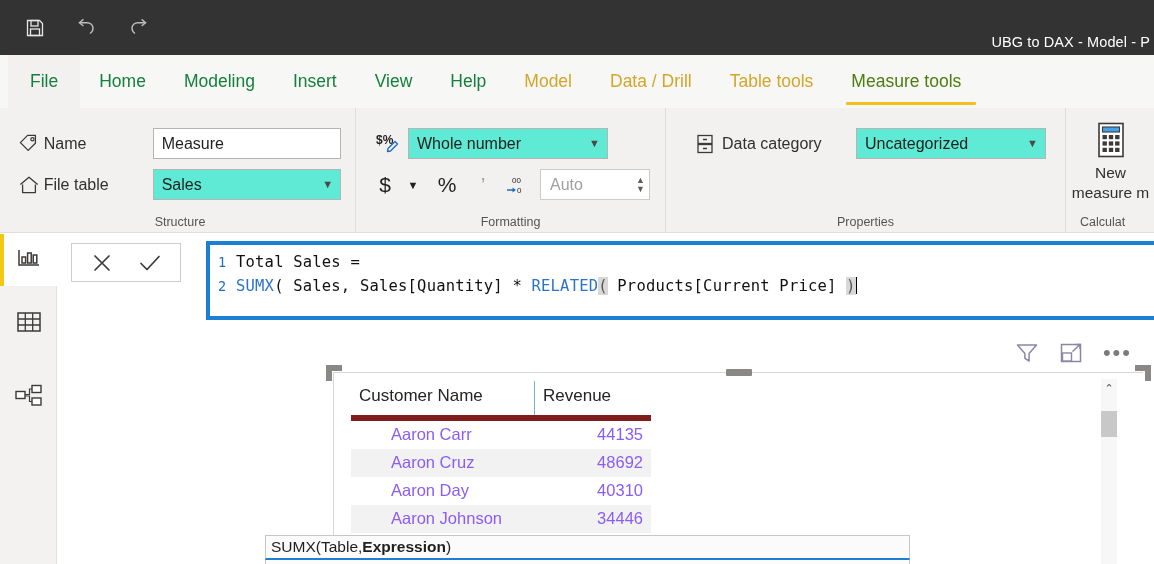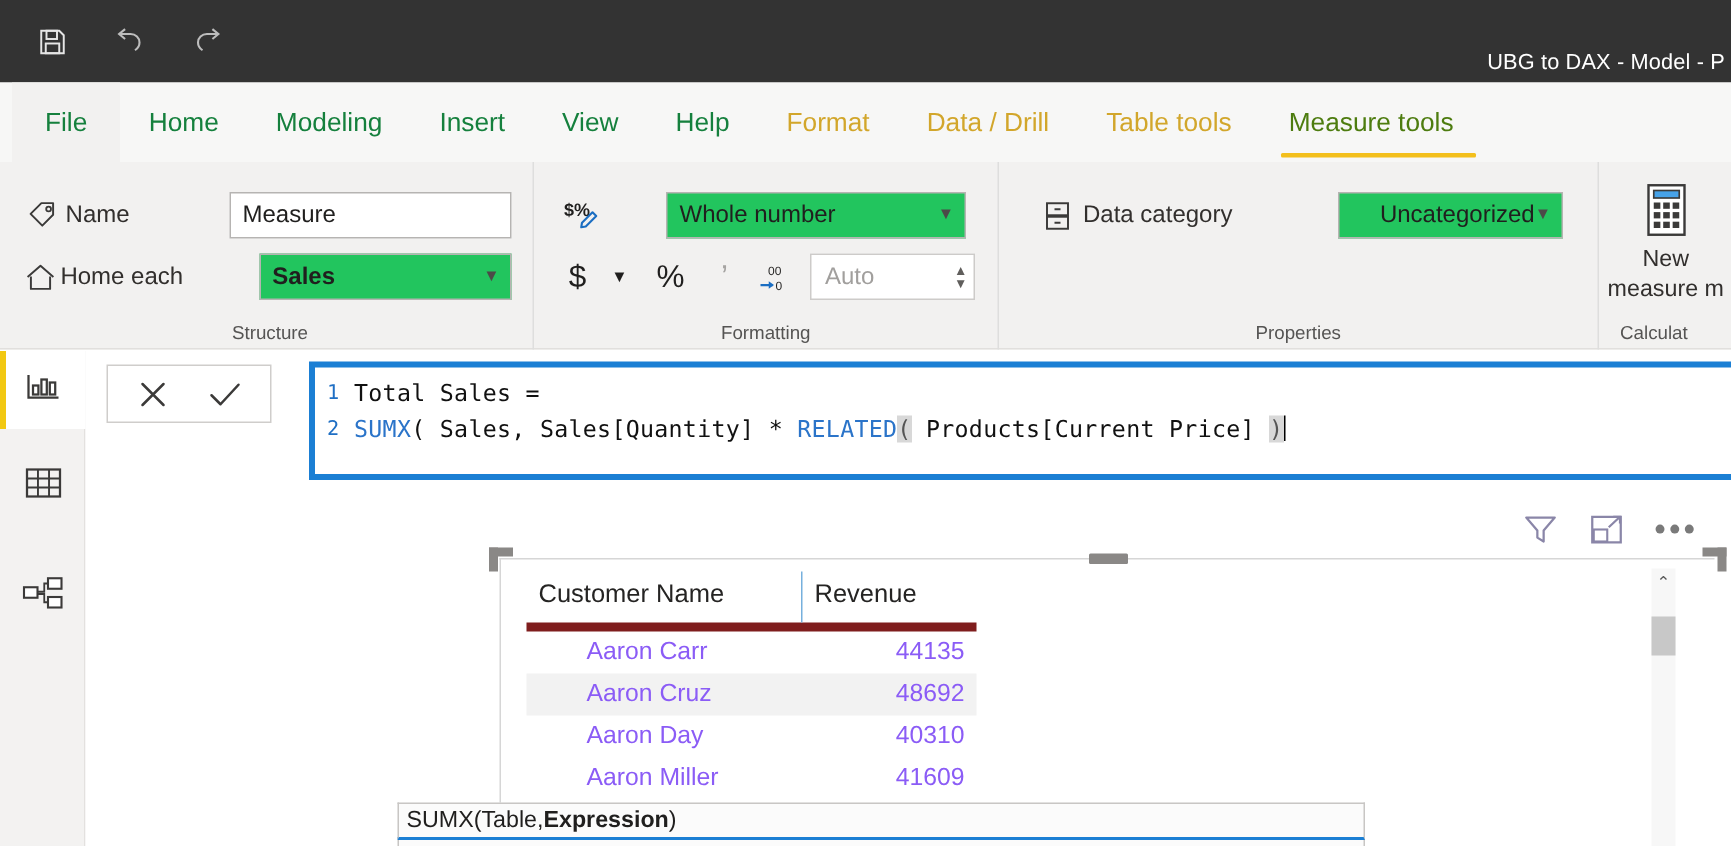--- a/index.html
+++ b/index.html
@@ -66,23 +66,23 @@
 
   .field-label { font-size: 16px; color: #322f2d; white-space: nowrap; }
   .ico { display: inline-flex; align-items: center; justify-content: center; }
 
   .txtbox {
     background: #fff; border: 1px solid #b6b4b2; height: 31px;
     display: flex; align-items: center; padding: 0 8px;
     font-size: 16px; color: #201f1e;
   }
   .combo {
-    background: #22c55e; border: 1px solid #b6b4b2; height: 31px;
+    background: #5eead4; border: 1px solid #b6b4b2; height: 31px;
     display: flex; align-items: center; justify-content: space-between;
-    padding: 0 7px 0 8px; font-size: 16px; color: #201f1e; cursor: pointer; margin-left: 36px;
+    padding: 0 7px 0 8px; font-size: 16px; color: #201f1e; cursor: pointer;
   }
   .chev { font-size: 11px; color: #4c4a48; line-height: 1; }
 
   .fmt-btn {
     height: 30px; min-width: 26px; display: flex; align-items: center; justify-content: center;
     font-size: 21px; color: #201f1e; cursor: pointer; padding: 0 3px;
   }
   .fmt-btn.dim { color: #a6a4a2; }
   .spin {
     width: 110px; height: 31px; border: 1px solid #cdcbc9; background: #fff;
@@ -216,21 +216,21 @@
   </div>
 
   <div class="tabstrip">
     <div class="tabs">
       <div class="tab file">File</div>
       <div class="tab">Home</div>
       <div class="tab">Modeling</div>
       <div class="tab">Insert</div>
       <div class="tab">View</div>
       <div class="tab">Help</div>
-      <div class="tab ctx">Format</div>
+      <div class="tab ctx">Model</div>
       <div class="tab ctx">Data / Drill</div>
       <div class="tab ctx">Table tools</div>
       <div class="tab active">Measure tools</div>
     </div>
   </div>
 
   <div class="ribbon">
 
     <div class="group" style="width:355px;">
       <div class="group-body">
@@ -244,22 +244,22 @@
           <span class="field-label" style="width:110px;">Name</span>
           <span class="txtbox" style="width:190px;">Measure</span>
         </div>
         <div class="row">
           <span class="ico" style="width:30px;">
             <svg width="22" height="22" viewBox="0 0 22 22">
               <path d="M2.4 10.6L11 3.2l8.6 7.4" fill="none" stroke="#3b3a39" stroke-width="1.3" stroke-linejoin="round"></path>
               <path d="M4.6 10.4v8.2h12.8v-8.2" fill="none" stroke="#3b3a39" stroke-width="1.3" stroke-linejoin="round"></path>
             </svg>
           </span>
-          <span class="field-label" style="width:110px;">Home each</span>
-          <span class="combo" style="width:190px;font-weight:bold;">
+          <span class="field-label" style="width:110px;">File table</span>
+          <span class="combo" style="width:190px;">
             <span>Sales</span>
             <span class="chev">▼</span>
           </span>
         </div>
       </div>
       <div class="grow"></div>
       <div class="group-label" style="left:50px;right:auto;width:260px;">Structure</div>
     </div>
 
     <div class="group" style="width:310px;">
@@ -306,21 +306,21 @@
       <div class="group-body" style="padding-left:22px;">
         <div class="row">
           <span class="ico" style="width:34px;">
             <svg width="24" height="24" viewBox="0 0 24 24">
               <rect x="5" y="3.5" width="14" height="8" fill="none" stroke="#3b3a39" stroke-width="1.3"></rect>
               <rect x="5" y="12.5" width="14" height="8" fill="none" stroke="#3b3a39" stroke-width="1.3"></rect>
               <path d="M10 7.5h4M10 16.5h4" stroke="#3b3a39" stroke-width="1.3"></path>
             </svg>
           </span>
           <span class="field-label" style="width:134px;">Data category</span>
-          <span class="combo" style="width:150px;justify-content:flex-end;">
+          <span class="combo" style="width:190px;">
             <span>Uncategorized</span>
             <span class="chev">▼</span>
           </span>
         </div>
       </div>
       <div class="grow"></div>
       <div class="group-label">Properties</div>
     </div>
 
     <div class="group" style="width:89px;">
@@ -451,20 +451,24 @@
           <span class="td c2">44135</span>
         </div>
         <div class="trow alt">
           <span class="td c1">Aaron Cruz</span>
           <span class="td c2">48692</span>
         </div>
         <div class="trow">
           <span class="td c1">Aaron Day</span>
           <span class="td c2">40310</span>
         </div>
+        <div class="trow alt">
+          <span class="td c1">Aaron Johnson</span>
+          <span class="td c2">34446</span>
+        </div>
         <div class="trow">
           <span class="td c1">Aaron Miller</span>
           <span class="td c2">41609</span>
         </div>
       </div>
 
       <div class="vscroll">
         <div class="vs-up">⌃</div>
         <div class="vs-thumb"></div>
       </div>

